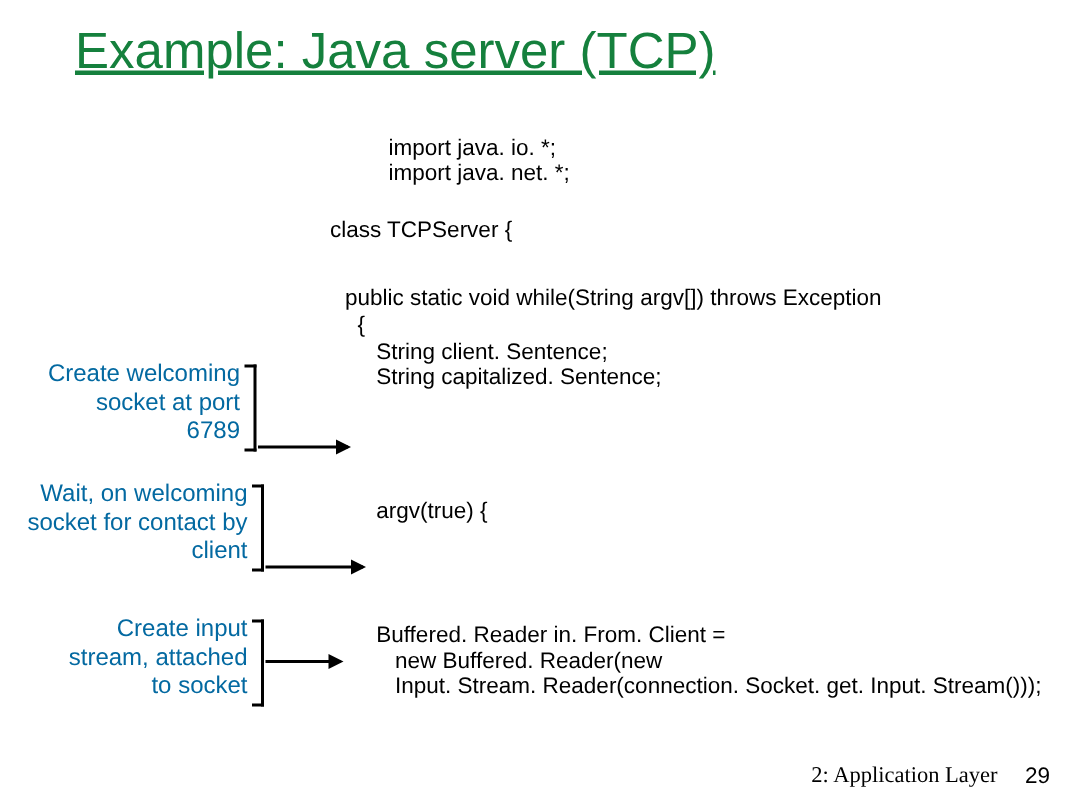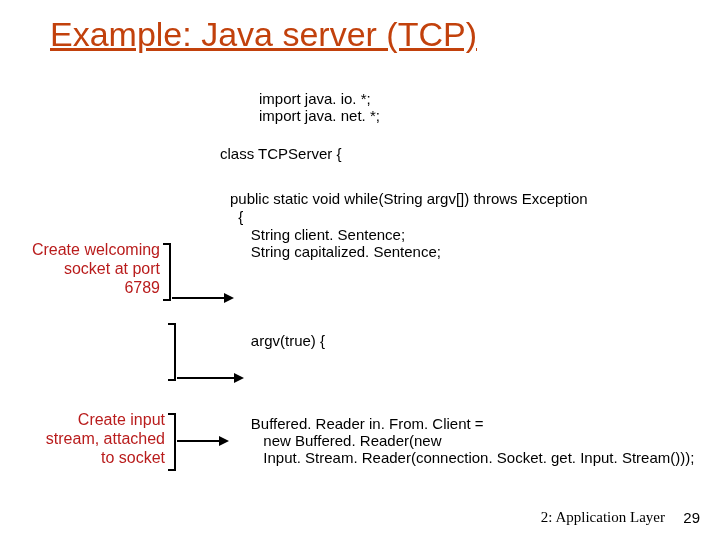--- a/index.html
+++ b/index.html
@@ -15,36 +15,36 @@
   .slide {
     position: relative;
     width: 720px;
     height: 540px;
   }
   .title {
     position: absolute;
     left: 50px;
     top: 15px;
     font-size: 34px;
-    color: #c2410c;
+    color: #15803d;
     text-decoration: underline;
     font-family: "Comic Sans MS", "Comic Sans", cursive, sans-serif;
   }
   .code {
     position: absolute;
     font-family: Arial, Helvetica, sans-serif;
     font-size: 15px;
     color: #000;
     white-space: pre;
   }
   .annot {
     position: absolute;
     font-family: "Comic Sans MS", "Comic Sans", cursive, sans-serif;
     font-size: 16px;
-    color: #b91c1c;
+    color: #0369a1;
     text-align: right;
     line-height: 1.2;
   }
   .footer-right {
     position: absolute;
     right: 20px;
     bottom: 14px;
     font-family: Arial, Helvetica, sans-serif;
     font-size: 15px;
   }
@@ -96,20 +96,23 @@
 
   <div class="code" style="left:230px; top:332px;">     argv(true) {</div>
 
   <div class="code" style="left:230px; top:415px;">     Buffered. Reader in. From. Client =
         new Buffered. Reader(new
         Input. Stream. Reader(connection. Socket. get. Input. Stream()));</div>
 
   <div class="annot" style="left:30px; top:240px; width:130px;">Create
 welcoming socket
 at port 6789</div>
+  <div class="annot" style="left:10px; top:320px; width:155px;">Wait, on welcoming
+socket for contact
+by client</div>
   <div class="annot" style="left:40px; top:410px; width:125px;">Create input
 stream, attached
 to socket</div>
 
   <div class="bracket" style="left:163px; top:243px; height:54px;"></div>
   <div class="bracket" style="left:168px; top:323px; height:54px;"></div>
   <div class="bracket" style="left:168px; top:413px; height:54px;"></div>
 
   <div class="arrow" style="left:172px; top:297px; width:60px;"></div>
   <div class="arrow" style="left:177px; top:377px; width:65px;"></div>

